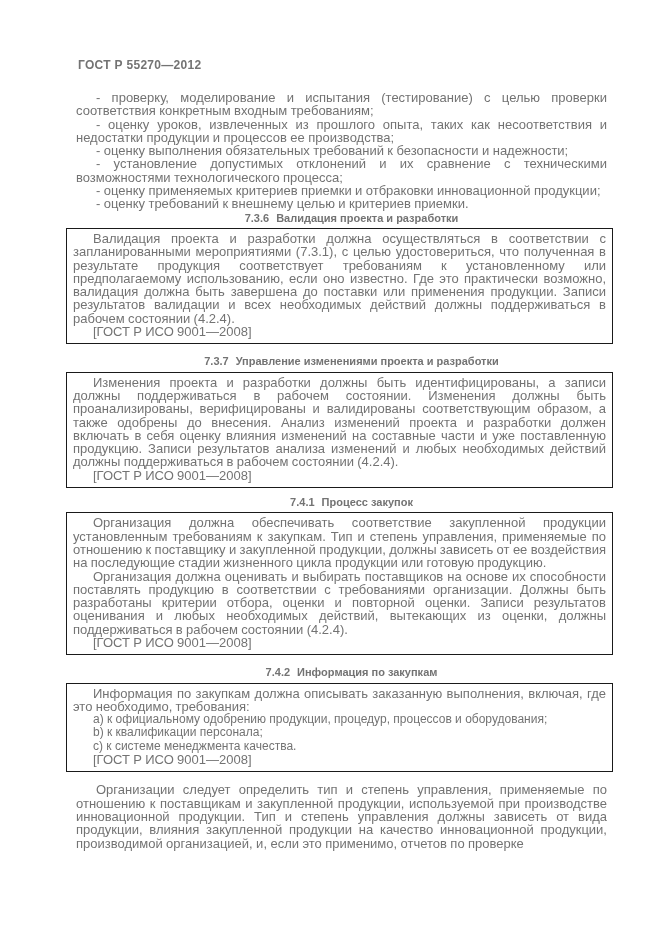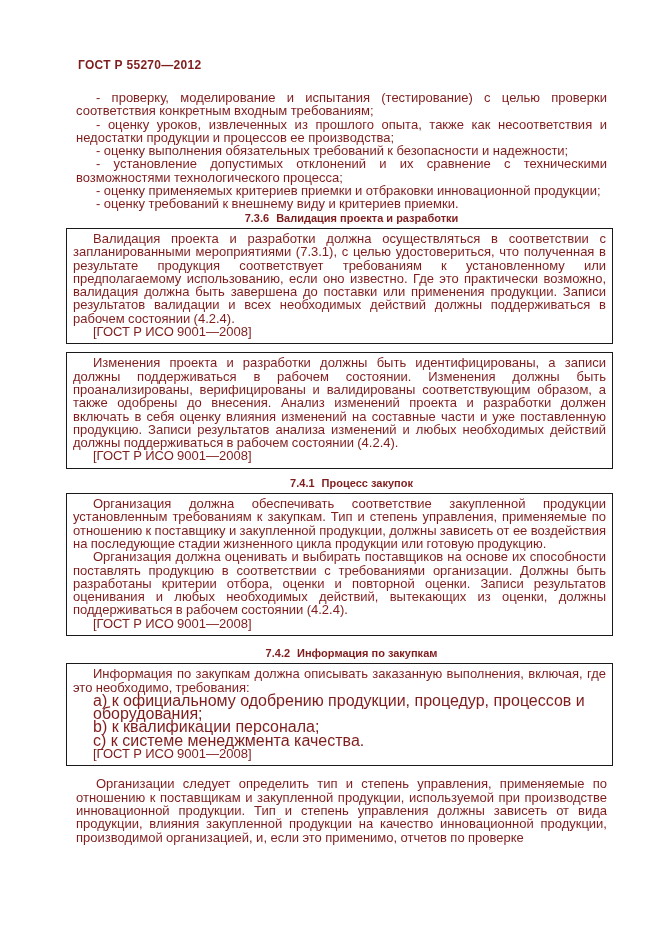--- a/index.html
+++ b/index.html
@@ -7,21 +7,21 @@
     padding: 0;
     background: #ffffff;
   }
   .page {
     position: relative;
     width: 661px;
     height: 936px;
     background: #ffffff;
     overflow: hidden;
     font-family: "Liberation Sans", sans-serif;
-    color: #7f1d1d;
+    color: #737373;
   }
   .content {
     position: absolute;
     left: 76px;
     top: 58px;
     width: 531px;
   }
   .doc-header {
     font-size: 12px;
     font-weight: bold;
@@ -50,21 +50,21 @@
   .head-741 { margin-top: 5px; }
   .quote {
     margin: 3px -6px 8px -10px;
     border: 1px solid #1a1a1a;
     padding: 3px 6px 5px 6px;
     background: #ffffff;
   }
   .quote .para { word-spacing: -0.3px; }
   .abc-item {
     margin: 0;
-    font-size: 16px;
+    font-size: 12px;
     line-height: 13.3px;
     text-align: left;
     text-indent: 0;
     padding-left: 20px;
   }
   .closing { margin-top: 11px; }
   .page-number {
     margin: 8px 0 0 0;
     font-size: 10.5px;
     line-height: 13px;
@@ -73,33 +73,34 @@
 </style>
 </head>
 <body>
 
 <div class="page">
   <div class="content">
 
     <div class="doc-header">ГОСТ Р 55270—2012</div>
 
     <p class="para">- проверку, моделирование и испытания (тестирование) с целью проверки соответствия конкретным входным требованиям;</p>
-    <p class="para">- оценку уроков, извлеченных из прошлого опыта, также как несоответствия и недостатки продукции и процессов ее производства;</p>
+    <p class="para">- оценку уроков, извлеченных из прошлого опыта, таких как несоответствия и недостатки продукции и процессов ее производства;</p>
     <p class="para">- оценку выполнения обязательных требований к безопасности и надежности;</p>
     <p class="para">- установление допустимых отклонений и их сравнение с техническими возможностями технологического процесса;</p>
     <p class="para">- оценку применяемых критериев приемки и отбраковки инновационной продукции;</p>
-    <p class="para">- оценку требований к внешнему виду и критериев приемки.</p>
+    <p class="para">- оценку требований к внешнему целью и критериев приемки.</p>
 
     <h3 class="head head-first"><span class="num">7.3.6</span><span>Валидация проекта и разработки</span></h3>
 
     <div class="quote">
       <p class="para">Валидация проекта и разработки должна осуществляться в соответствии с запланированными мероприятиями (7.3.1), с целью удостовериться, что полученная в результате продукция соответствует требованиям к установленному или предполагаемому использованию, если оно известно. Где это практически возможно, валидация должна быть завершена до поставки или применения продукции. Записи результатов валидации и всех необходимых действий должны поддерживаться в рабочем состоянии (4.2.4).</p>
       <p class="para">[ГОСТ Р ИСО 9001—2008]</p>
     </div>
 
+    <h3 class="head"><span class="num">7.3.7</span><span>Управление изменениями проекта и разработки</span></h3>
 
     <div class="quote">
       <p class="para">Изменения проекта и разработки должны быть идентифицированы, а записи должны поддерживаться в рабочем состоянии. Изменения должны быть проанализированы, верифицированы и валидированы соответствующим образом, а также одобрены до внесения. Анализ изменений проекта и разработки должен включать в себя оценку влияния изменений на составные части и уже поставленную продукцию. Записи результатов анализа изменений и любых необходимых действий должны поддерживаться в рабочем состоянии (4.2.4).</p>
       <p class="para">[ГОСТ Р ИСО 9001—2008]</p>
     </div>
 
 
     <h3 class="head head-741"><span class="num">7.4.1</span><span>Процесс закупок</span></h3>
 
     <div class="quote">

